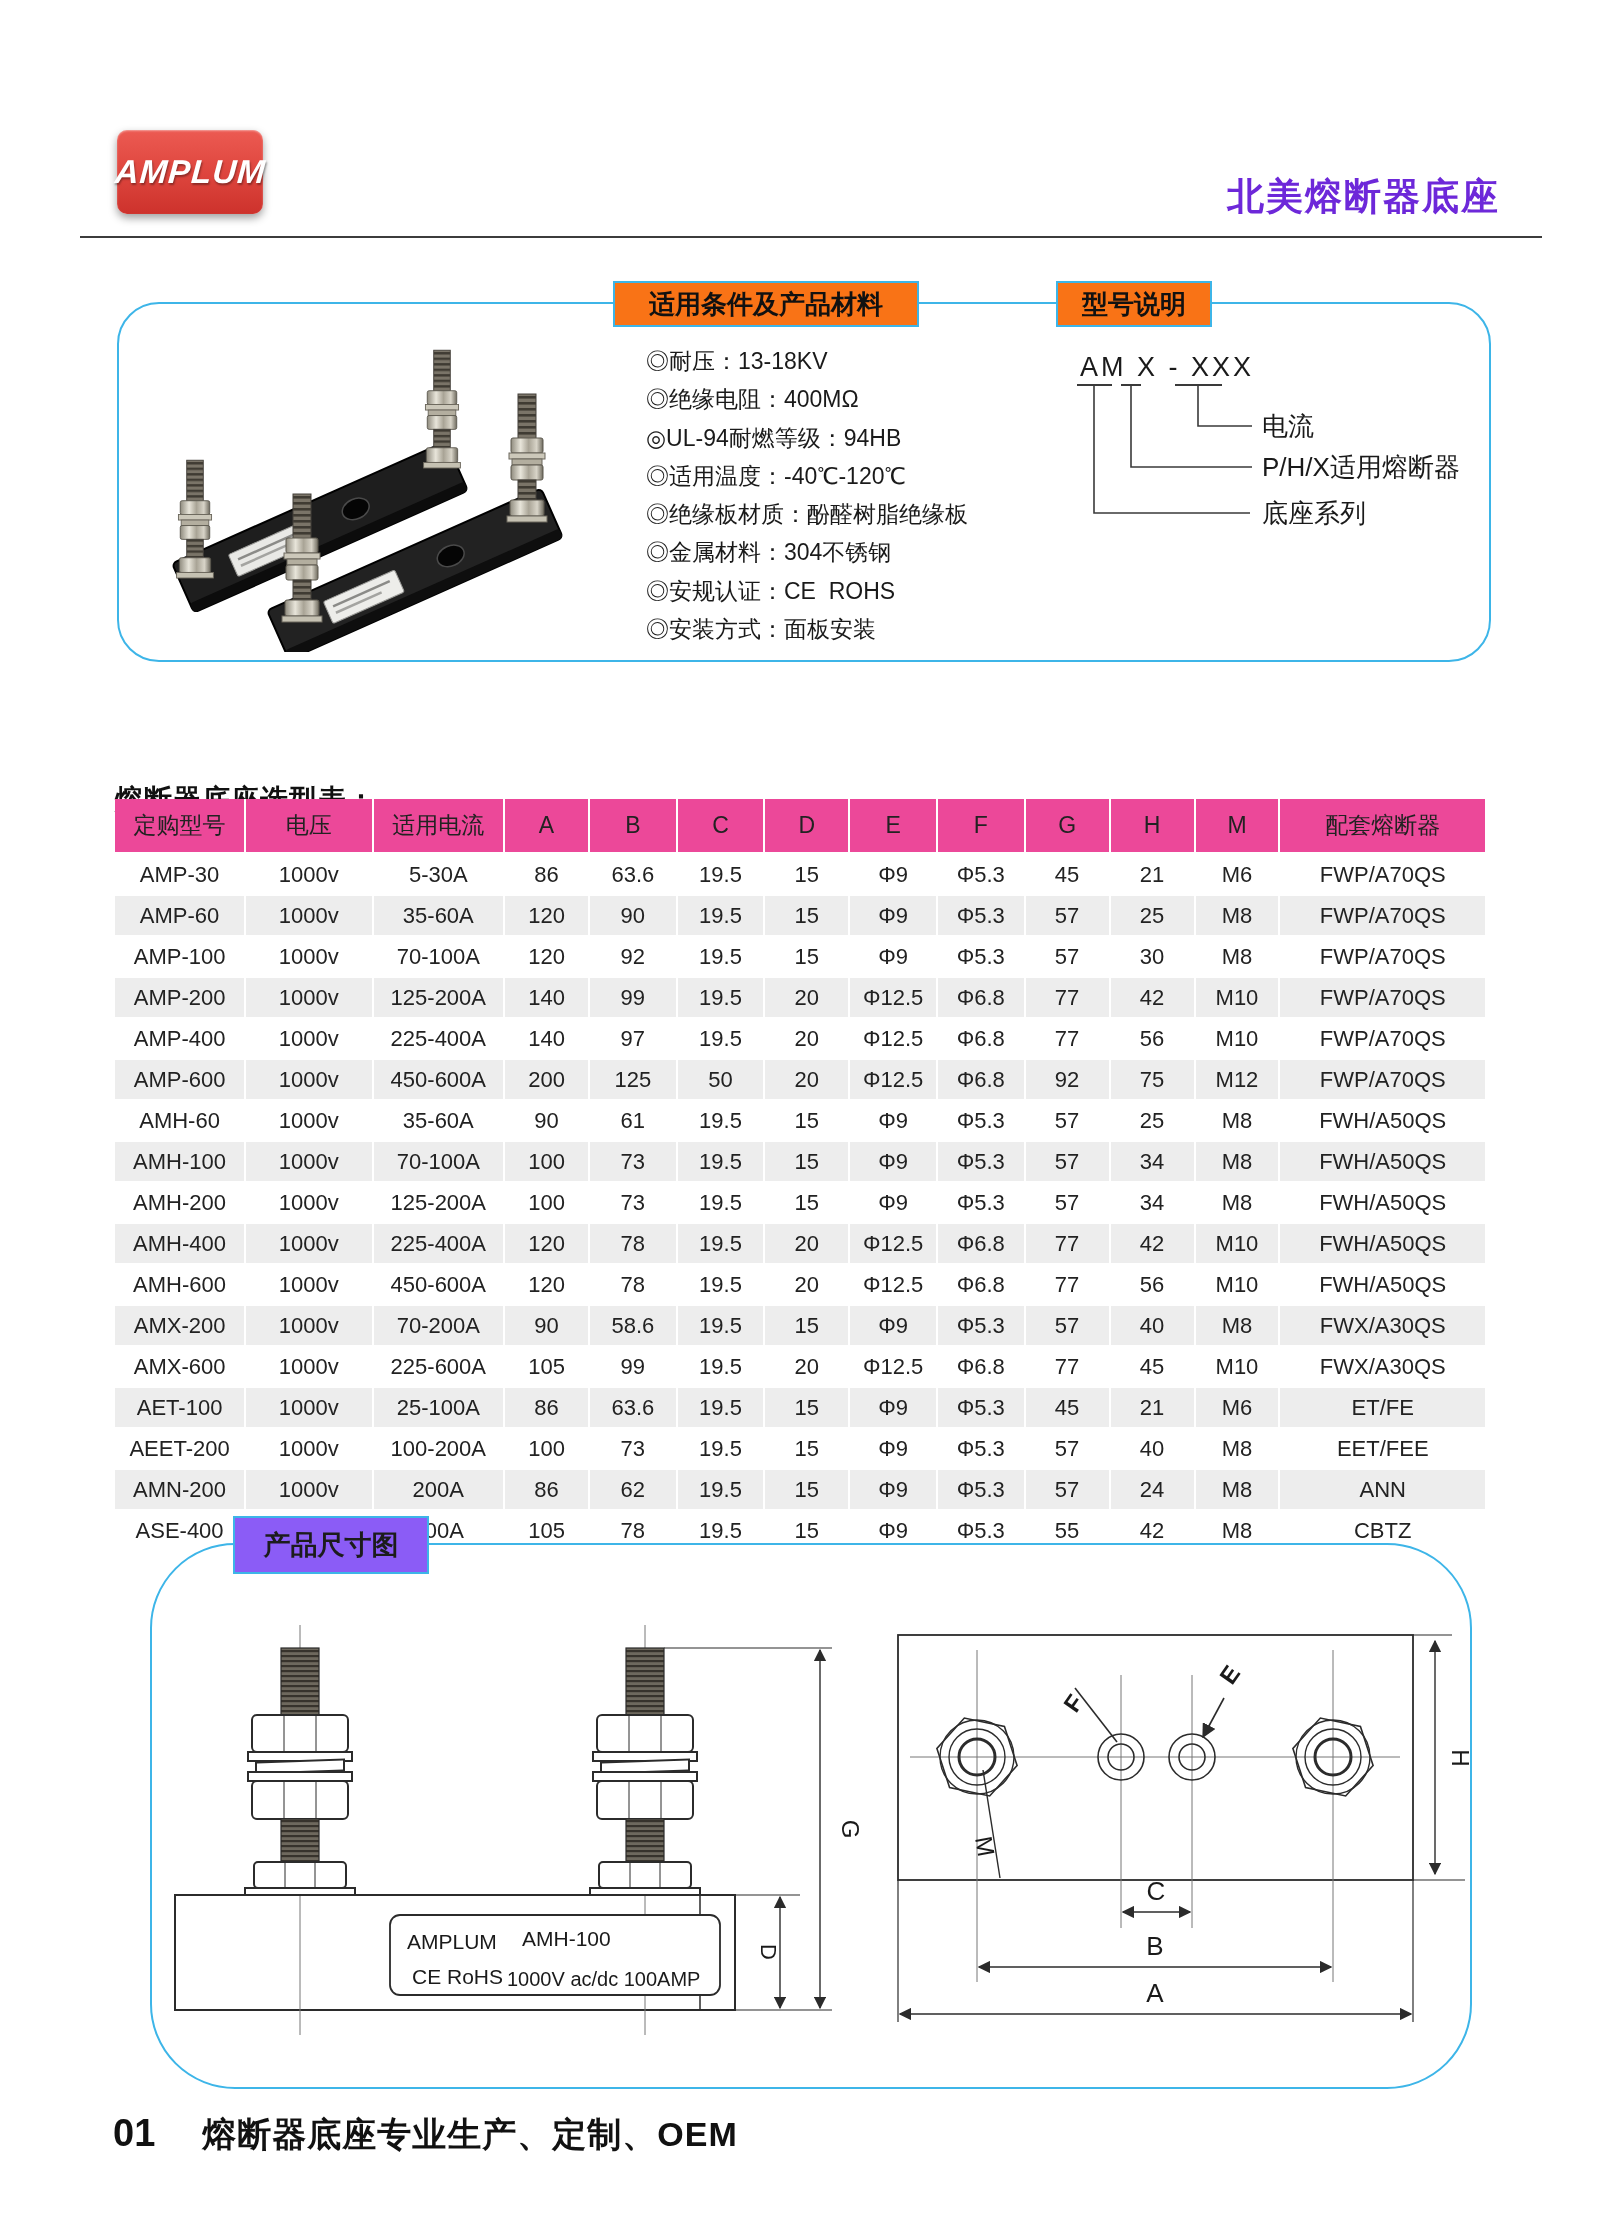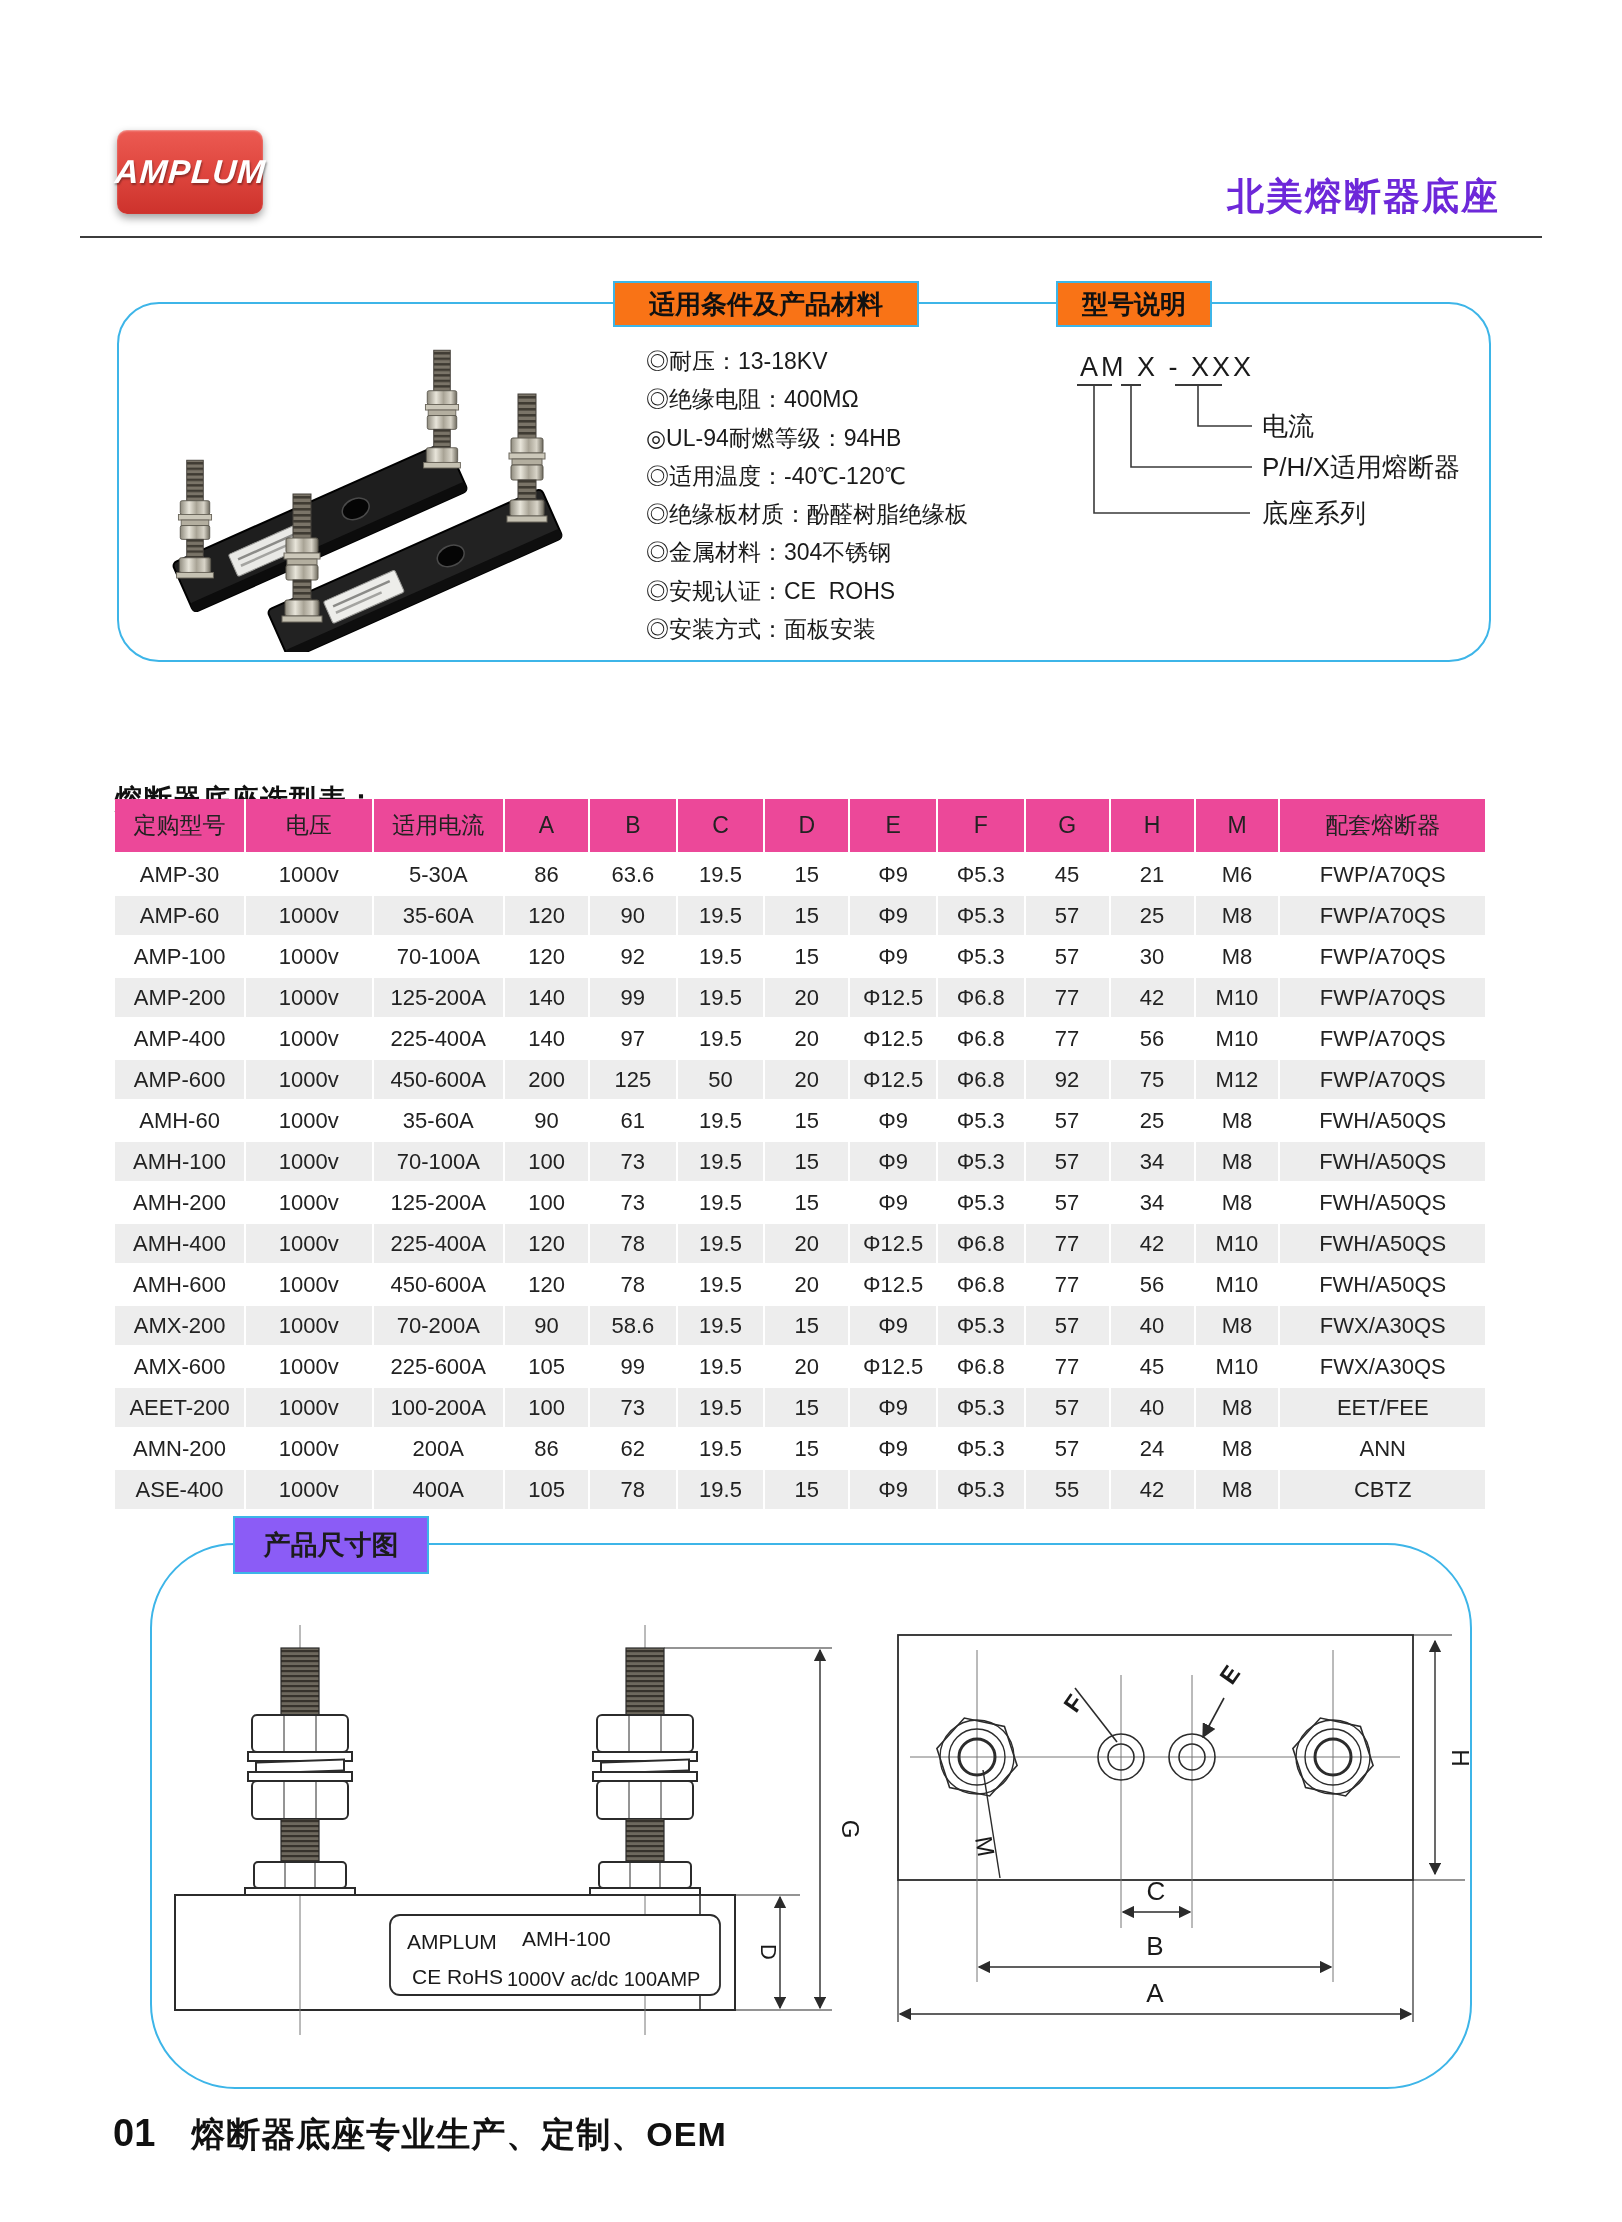--- a/index.html
+++ b/index.html
@@ -44,21 +44,21 @@
   }
   .sel-table th:last-child,.sel-table td:last-child{border-right:none;}
   .sel-table tbody tr:nth-child(even) td{background:#ededed;}
   
   .dim-title-box{position:absolute;left:233px;top:1516px;width:192px;height:54px;background:#8b5cf6;border:2.5px solid #3db5e8;
     display:flex;align-items:center;justify-content:center;font-size:27px;font-weight:700;z-index:2;}
   .dim-box{position:absolute;left:150px;top:1543px;width:1318px;height:542px;border:2.5px solid #3db5e8;border-radius:85px;z-index:1;}
   .draw-svg{position:absolute;z-index:2;}
   .draw-svg text{font-family:"Liberation Sans",sans-serif;fill:#1a1a1a;}
   
-  .footer{position:absolute;left:113px;top:2112px;display:flex;align-items:baseline;gap:12px;}
+  .footer{position:absolute;left:113px;top:2112px;display:flex;align-items:baseline;gap:23px;}
   .footer .pnum{font-size:38px;font-weight:700;color:#111;}
   .footer .tagline{font-size:34px;font-weight:600;color:#111;letter-spacing:1px;margin-left:24px;}
 </style>
 </head>
 <body>
 
 <div id="page">
 
   <div class="logo">
     <span>AMPLUM</span>
@@ -372,20 +372,35 @@
           <td>19.5</td>
           <td>20</td>
           <td>Φ12.5</td>
           <td>Φ6.8</td>
           <td>77</td>
           <td>45</td>
           <td>M10</td>
           <td>FWX/A30QS</td>
         </tr>
         <tr>
+          <td>AET-100</td>
+          <td>1000v</td>
+          <td>25-100A</td>
+          <td>86</td>
+          <td>63.6</td>
+          <td>19.5</td>
+          <td>15</td>
+          <td>Φ9</td>
+          <td>Φ5.3</td>
+          <td>45</td>
+          <td>21</td>
+          <td>M6</td>
+          <td>ET/FE</td>
+        </tr>
+        <tr>
           <td>AEET-200</td>
           <td>1000v</td>
           <td>100-200A</td>
           <td>100</td>
           <td>73</td>
           <td>19.5</td>
           <td>15</td>
           <td>Φ9</td>
           <td>Φ5.3</td>
           <td>57</td>

